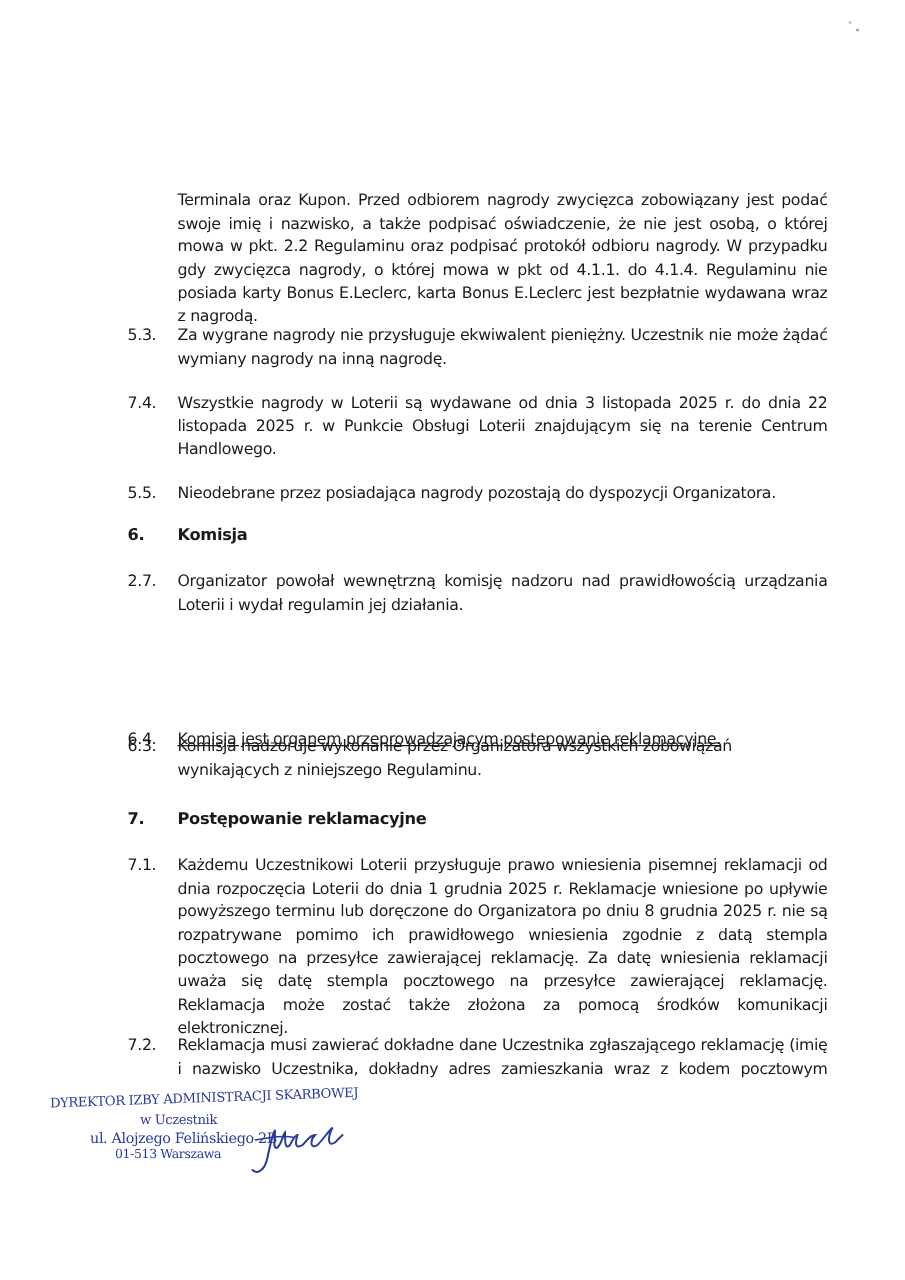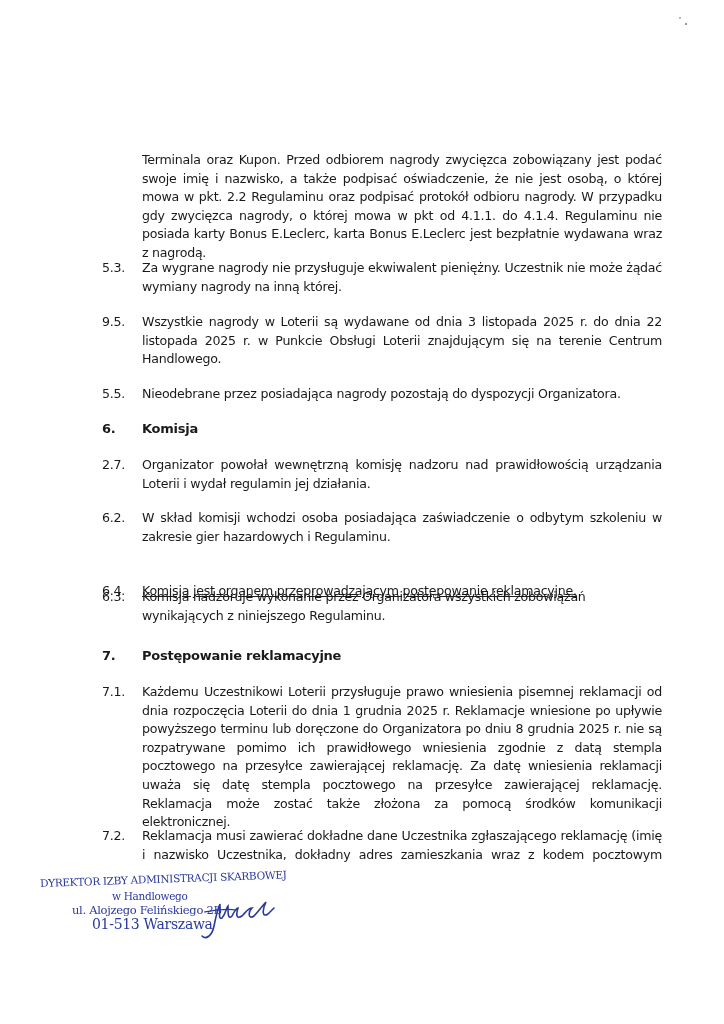--- a/index.html
+++ b/index.html
@@ -21,47 +21,43 @@
 <body>
 
 <div class="page">
 
   <div class="block" style="top:151px;">
     <div class="txt">Terminala oraz Kupon. Przed odbiorem nagrody zwycięzca zobowiązany jest podać swoje imię i nazwisko, a także podpisać oświadczenie, że nie jest osobą, o której mowa w pkt. 2.2 Regulaminu oraz podpisać protokół odbioru nagrody. W przypadku gdy zwycięzca nagrody, o której mowa w pkt od 4.1.1. do 4.1.4. Regulaminu nie posiada karty Bonus E.Leclerc, karta Bonus E.Leclerc jest bezpłatnie wydawana wraz z nagrodą.</div>
   </div>
 
   <div class="block" style="top:259px;">
     <span class="num">5.3.</span>
-    <div class="txt">Za wygrane nagrody nie przysługuje ekwiwalent pieniężny. Uczestnik nie może żądać wymiany nagrody na inną której.</div>
+    <div class="txt">Za wygrane nagrody nie przysługuje ekwiwalent pieniężny. Uczestnik nie może żądać wymiany nagrody na inną nagrodę.</div>
   </div>
 
   <div class="block" style="top:313px;">
-    <span class="num">9.5.</span>
+    <span class="num">7.4.</span>
     <div class="txt">Wszystkie nagrody w Loterii są wydawane od dnia 3 listopada 2025 r. do dnia 22 listopada 2025 r. w Punkcie Obsługi Loterii znajdującym się na terenie Centrum Handlowego.</div>
   </div>
 
   <div class="block" style="top:385px;">
     <span class="num">5.5.</span>
     <div class="txt nojust">Nieodebrane przez posiadająca nagrody pozostają do dyspozycji Organizatora.</div>
   </div>
 
   <div class="block heading" style="top:420px;">
     <span class="num">6.</span>
     <div class="txt nojust">Komisja</div>
   </div>
 
   <div class="block" style="top:456px;">
     <span class="num">2.7.</span>
     <div class="txt">Organizator powołał wewnętrzną komisję nadzoru nad prawidłowością urządzania Loterii i wydał regulamin jej działania.</div>
   </div>
 
-  <div class="block" style="top:509px;">
-    <span class="num">6.2.</span>
-    <div class="txt">W skład komisji wchodzi osoba posiadająca zaświadczenie o odbytym szkoleniu w zakresie gier hazardowych i Regulaminu.</div>
-  </div>
 
   <div class="block" style="top:562px;margin-top:26px;">
     <span class="num">6.3.</span>
     <div class="txt nojust">Komisja nadzoruje wykonanie przez Organizatora wszystkich zobowiązań wynikających z niniejszego Regulaminu.</div>
   </div>
 
   <div class="block" style="top:582px;text-decoration:underline;">
     <span class="num">6.4.</span>
     <div class="txt nojust">Komisja jest organem przeprowadzającym postępowanie reklamacyjne.</div>
   </div>
@@ -76,23 +72,23 @@
     <div class="txt">Każdemu Uczestnikowi Loterii przysługuje prawo wniesienia pisemnej reklamacji od dnia rozpoczęcia Loterii do dnia 1 grudnia 2025 r. Reklamacje wniesione po upływie powyższego terminu lub doręczone do Organizatora po dniu 8 grudnia 2025 r. nie są rozpatrywane pomimo ich prawidłowego wniesienia zgodnie z datą stempla pocztowego na przesyłce zawierającej reklamację. Za datę wniesienia reklamacji uważa się datę stempla pocztowego na przesyłce zawierającej reklamację. Reklamacja może zostać także złożona za pomocą środków komunikacji elektronicznej.</div>
   </div>
 
   <div class="block" style="top:827px;">
     <span class="num">7.2.</span>
     <div class="txt" style="text-align-last: justify;">Reklamacja musi zawierać dokładne dane Uczestnika zgłaszającego reklamację (imię i nazwisko Uczestnika, dokładny adres zamieszkania wraz z kodem pocztowym</div>
   </div>
 
   <div class="stamp">
     <div style="left:0; top:0; transform: rotate(-2deg); transform-origin:left;">DYREKTOR IZBY ADMINISTRACJI SKARBOWEJ</div>
-    <div style="left:72px; top:13px;">w Handlowego</div>
+    <div style="left:72px; top:13px;">w Uczestnik</div>
     <div style="left:32px; top:27px; font-size:11.5px;">ul. Alojzego Felińskiego 2B</div>
-    <div style="left:52px; top:41px; font-size:14px;">01-513 Warszawa</div>
+    <div style="left:52px; top:41px; font-size:10px;">01-513 Warszawa</div>
   </div>
 
   <svg class="sig" width="80" height="46" viewBox="0 0 80 46">
     <path d="M6 40 C10 44 16 40 18 30 C20 20 22 12 24 8 C24 16 22 24 26 22 C30 18 30 12 32 10 C32 18 32 24 36 20 C38 16 40 12 42 12 C40 18 40 24 46 20 C50 16 52 12 56 12 C52 16 52 24 58 20 C62 16 66 10 70 6 C66 14 66 22 72 18 C74 16 76 14 78 12" fill="none" stroke="#2a3a9a" stroke-width="1.6" stroke-linecap="round"></path>
     <path d="M8 16 C20 14 30 12 40 14" fill="none" stroke="#2a3a9a" stroke-width="1.2"></path>
   </svg>
 
   <svg class="specks" width="30" height="20">
     <rect x="4" y="3" width="2" height="2" fill="#bbbbbb"></rect>
     <rect x="10" y="9" width="2" height="2" fill="#999999"></rect>

